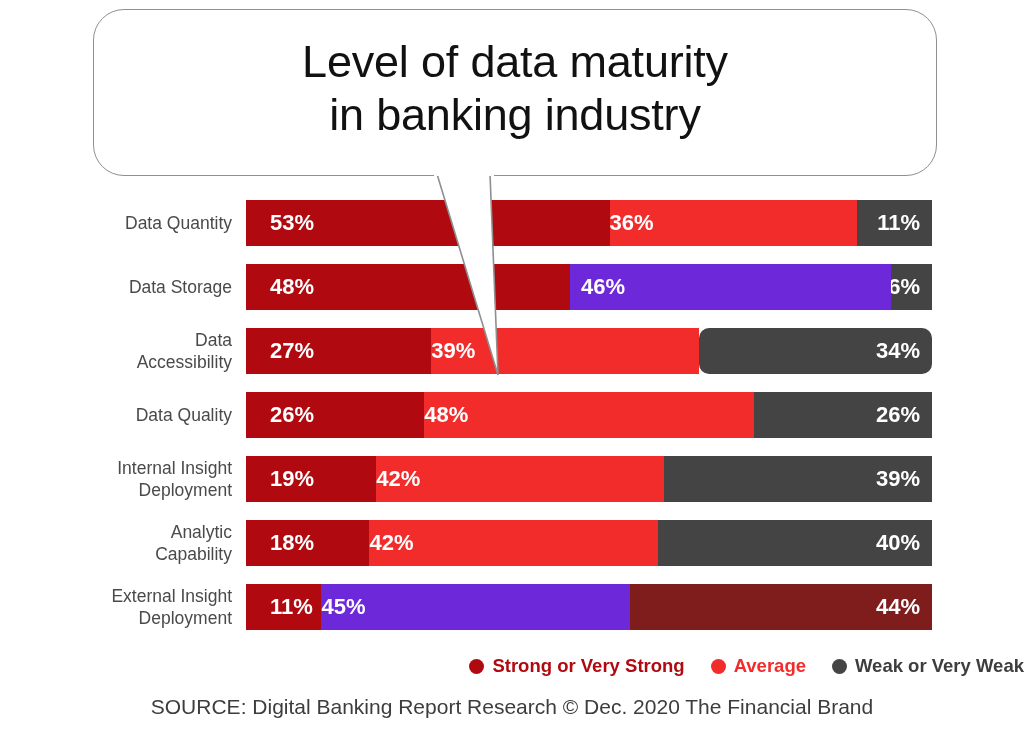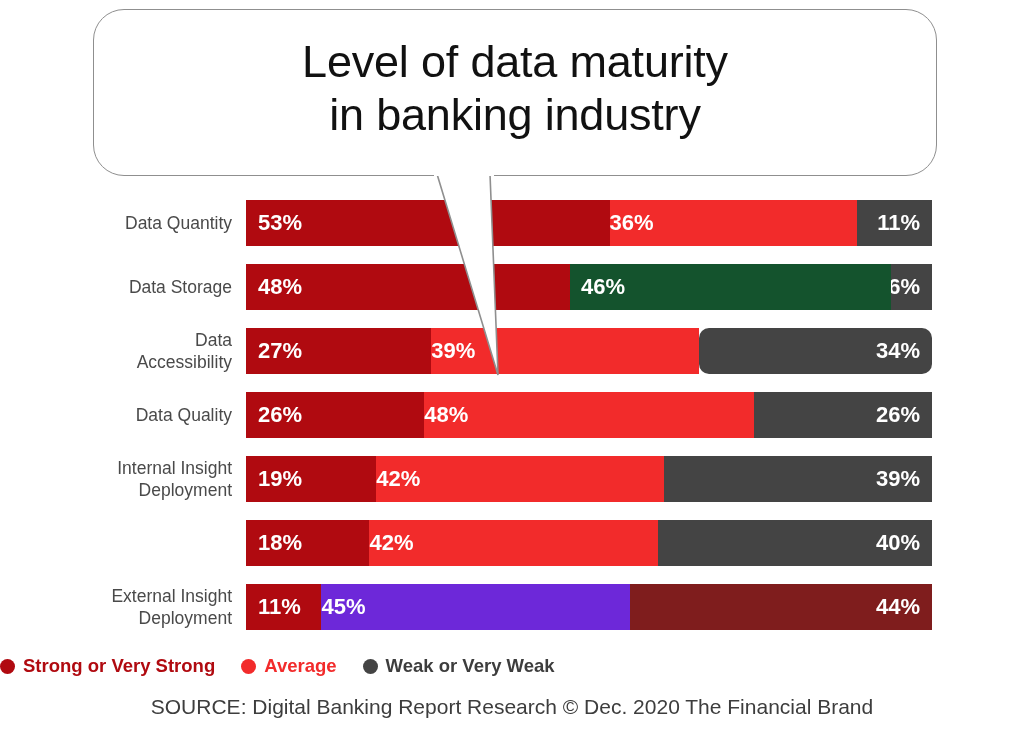--- a/index.html
+++ b/index.html
@@ -91,40 +91,40 @@
     position: relative;
     display: flex;
     align-items: center;
     color: #ffffff;
     font-size: 22px;
     font-weight: bold;
     overflow: hidden;
   }
   .seg-strong {
     justify-content: flex-start;
-    padding-left: 12px;
+    padding-left: 24px;
     box-sizing: border-box;
   }
   .seg-average {
     justify-content: flex-start;
   }
   .seg-weak {
     justify-content: flex-end;
     padding-right: 12px;
     box-sizing: border-box;
   }
 
   
   #legend {
     position: absolute;
     left: 0;
     top: 655px;
     width: 1024px;
     display: flex;
-    justify-content: flex-start;
+    justify-content: flex-end;
     align-items: center;
     gap: 26px;
   }
   .legend-item {
     display: flex;
     align-items: center;
     gap: 8px;
     font-size: 18.5px;
     font-weight: bold;
   }
@@ -176,21 +176,21 @@
         </div>
     </div>
   </div>
 
   <div class="bar-row">
     <div class="row-label">Data Storage</div>
     <div class="bar-track">
       <div class="seg seg-strong" style="width:48%;background:#B00A10;">
           <span>48%</span>
         </div>
-      <div class="seg seg-average" style="width:46%;background:#14532d;padding-left:11px;">
+      <div class="seg seg-average" style="width:46%;background:#6d28d9;padding-left:11px;">
           <span>46%</span>
         </div>
       <div class="seg seg-weak" style="width:6%;background:#444444;">
           <span>6%</span>
         </div>
     </div>
   </div>
 
   <div class="bar-row">
     <div class="row-label">Data
@@ -233,20 +233,22 @@
       <div class="seg seg-average" style="width:42%;background:#F22B2B;">
           <span>42%</span>
         </div>
       <div class="seg seg-weak" style="width:39%;background:#444444;">
           <span>39%</span>
         </div>
     </div>
   </div>
 
   <div class="bar-row">
+    <div class="row-label">Analytic
+Capability</div>
     <div class="bar-track">
       <div class="seg seg-strong" style="width:18%;background:#B00A10;">
           <span>18%</span>
         </div>
       <div class="seg seg-average" style="width:42%;background:#F22B2B;">
           <span>42%</span>
         </div>
       <div class="seg seg-weak" style="width:40%;background:#444444;">
           <span>40%</span>
         </div>

